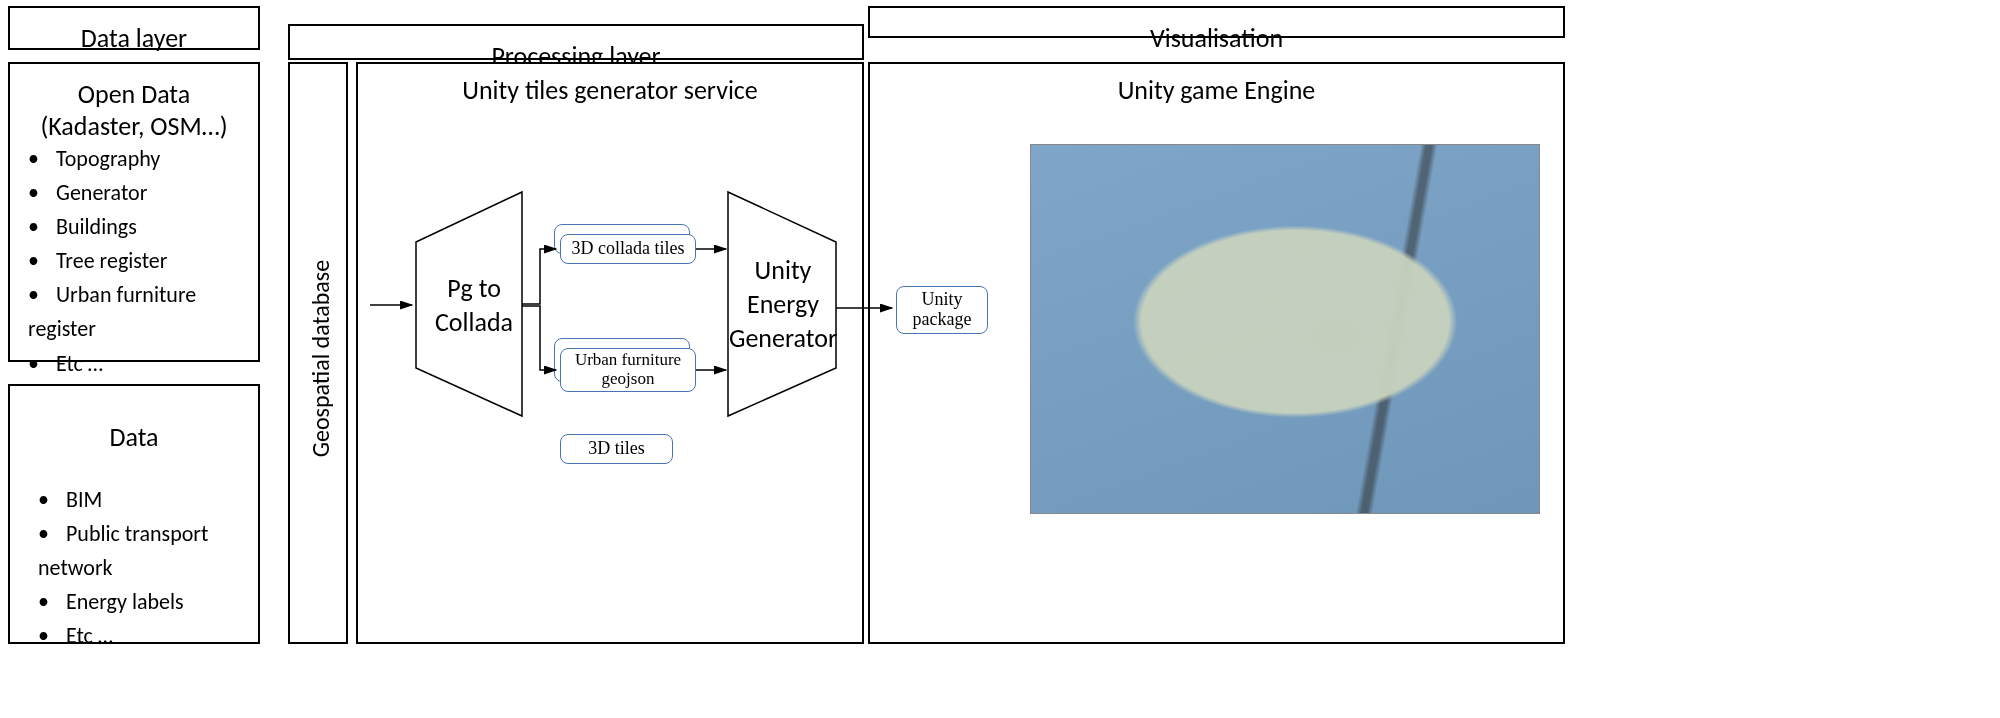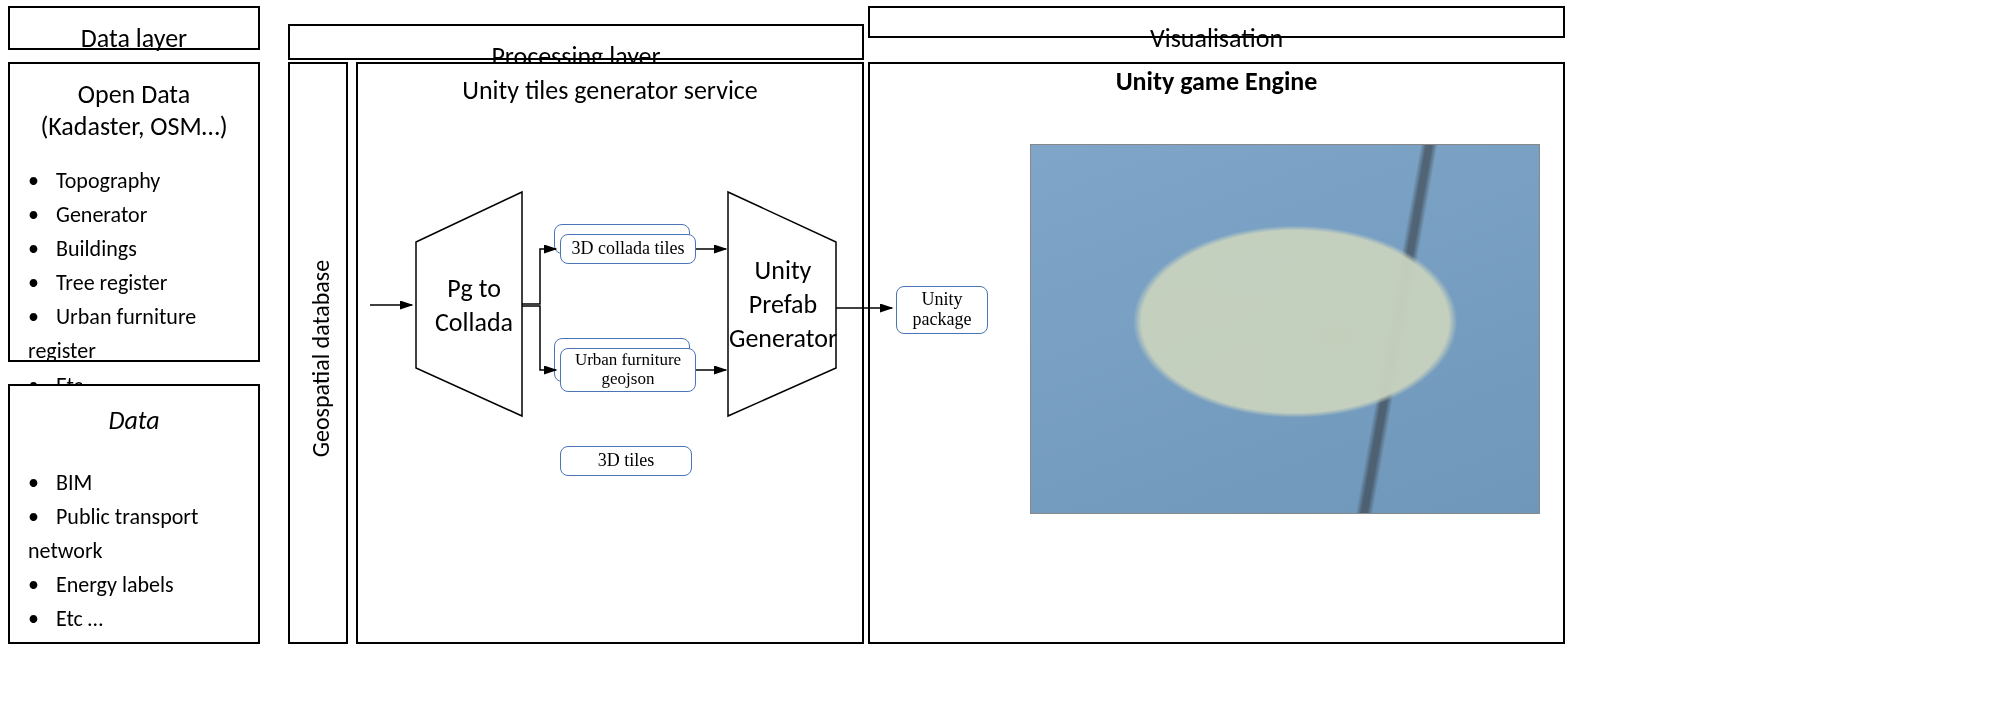--- a/index.html
+++ b/index.html
@@ -110,67 +110,67 @@
 
   <div class="box" style="left:868px; top:6px; width:697px; height:32px;">
     <div class="title">Visualisation</div>
   </div>
 
   <div class="box" style="left:8px; top:62px; width:252px; height:300px;">
     <div style="text-align:center; margin-top:14px;">
       <div class="subtitle">Open Data</div>
       <div class="subtitle">(Kadaster, OSM…)</div>
     </div>
-    <ul class="list" style="margin-top:22px;">
+    <ul class="list" style="">
       <li>Topography</li>
       <li>Generator</li>
       <li>Buildings</li>
       <li>Tree register</li>
       <li>Urban furniture register</li>
       <li>Etc …</li>
     </ul>
   </div>
 
   <div class="box" style="left:8px; top:384px; width:252px; height:260px;">
-    <div class="subtitle" style="margin-top:18px;font-style:italic;">Data</div>
-    <ul class="list" style="margin-top:30px;">
+    <div class="subtitle" style="margin-top:35px;">Data</div>
+    <ul class="list" style="margin-top:30px;margin-left:10px;">
       <li>BIM</li>
       <li>Public transport network</li>
       <li>Energy labels</li>
       <li>Etc …</li>
     </ul>
   </div>
 
   <div class="box" style="left:288px; top:62px; width:60px; height:582px;">
     <div class="vtext" style="left:-75px; top:280px; width:210px;">Geospatial database</div>
   </div>
 
   <div class="box" style="left:356px; top:62px; width:508px; height:582px;">
     <div class="subtitle" style="margin-top:10px;">Unity tiles generator service</div>
   </div>
 
   <div class="box" style="left:868px; top:62px; width:697px; height:582px;">
-    <div class="subtitle" style="margin-top:1px;font-weight:bold;">Unity game Engine</div>
+    <div class="subtitle" style="margin-top:10px;">Unity game Engine</div>
     <div class="map-placeholder" style="left:160px; top:80px; width:510px; height:370px;"></div>
   </div>
 
   <div class="pill" style="left:554px; top:224px; width:136px; height:30px;"></div>
   <div class="pill" style="left:560px; top:234px; width:136px; height:30px;">
     <span>3D collada tiles</span>
   </div>
 
   <div class="pill" style="left:554px; top:338px; width:136px; height:44px;"></div>
   <div class="pill" style="left:560px; top:348px; width:136px; height:44px; font-size:17px;align-items:center;">
     <span>
       <span>Urban furniture</span><br>
       <span>geojson</span>
     </span>
   </div>
 
-  <div class="pill" style="left:560px; top:446px; width:132px; height:30px;">
+  <div class="pill" style="left:560px; top:434px; width:113px; height:30px;">
     <span>3D tiles</span>
   </div>
 
   <div class="pill" style="left:896px; top:286px; width:92px; height:48px; font-size:18px;">
     <span>
       <span>Unity</span><br>
       <span>package</span>
     </span>
   </div>
 
@@ -197,17 +197,17 @@
 
     <line x1="836" y1="308" x2="892" y2="308" stroke="#000" stroke-width="1.5" marker-end="url(#arrow)"></line>
   </svg>
 
   <div class="trap-label" style="left:430px; top:272px; width:88px;">
     <span>Pg to</span><br>
     <span>Collada</span>
   </div>
   <div class="trap-label" style="left:728px; top:254px; width:110px;">
     <span>Unity</span><br>
-    <span>Prefab</span><br>
+    <span>Energy</span><br>
     <span>Generator</span>
   </div>
 
 </div>
 
 </body></html>

